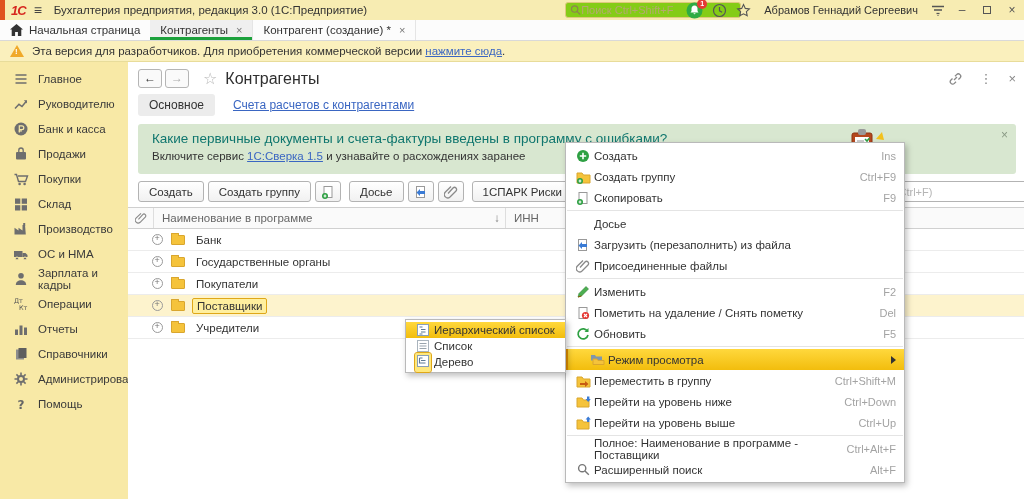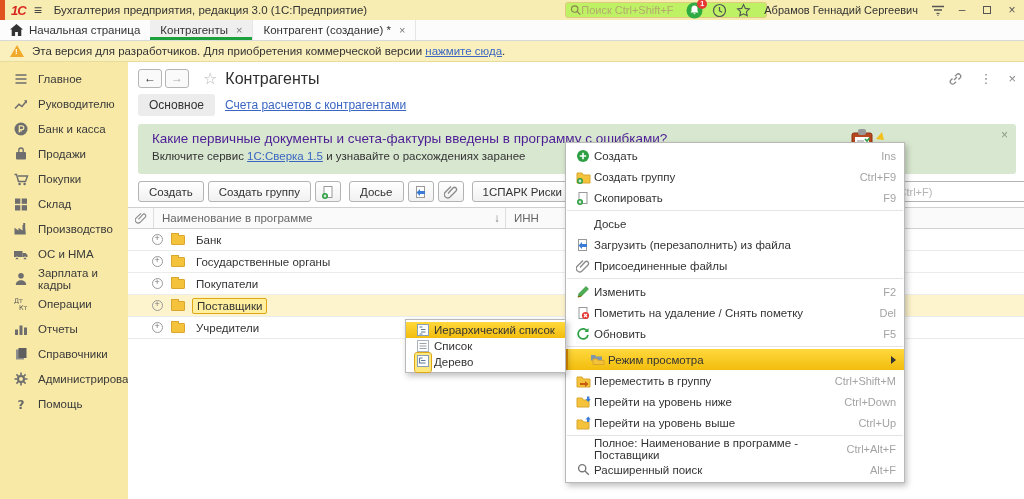--- a/index.html
+++ b/index.html
@@ -4,21 +4,21 @@
 <style>
   * { margin:0; padding:0; box-sizing:border-box; }
   html,body { width:1024px; height:499px; overflow:hidden; font-family:"Liberation Sans","DejaVu Sans",sans-serif; font-size:12px; color:#333; background:#fff; }
 
   
   .titlebar { position:absolute; left:0; top:0; width:1024px; height:20px; background:#f7ecb2; display:flex; align-items:center; }
   .left-stripe { width:5px; height:20px; background:#e0531f; }
   .logo-1c { color:#d6261e; font-weight:bold; font-style:italic; font-size:13px; margin:0 8px 0 6px; letter-spacing:-1px; }
   .hamburger { font-size:14px; color:#444; margin-right:12px; cursor:pointer; }
   .tb-title { font-size:11.5px; color:#333; }
-  .tb-search { position:absolute; left:565px; top:2px; width:202px; height:16px; background:#bef264; border:1px solid #ddca7e; border-radius:3px; display:flex; align-items:center; padding:0 4px; }
+  .tb-search { position:absolute; left:565px; top:2px; width:176px; height:16px; background:#84cc16; border:1px solid #ddca7e; border-radius:3px; display:flex; align-items:center; padding:0 4px; }
   .tb-search input { border:none; background:transparent; outline:none; font-size:11px; color:#555; width:100%; font-family:inherit; }
   .tb-search input::placeholder { color:#b4a96e; }
   .tb-right { position:absolute; right:4px; top:0; height:20px; display:flex; align-items:center; gap:9px; }
   .bell-wrap { position:relative; width:17px; height:17px; }
   .badge { position:absolute; top:-3px; right:-4px; background:#e53935; color:#fff; border-radius:50%; width:10px; height:10px; font-size:7px; line-height:10px; text-align:center; font-weight:bold; }
   .username { font-size:11px; color:#333; margin:0 4px; }
   .winbtn { font-size:12px; color:#555; width:16px; text-align:center; cursor:pointer; }
   .restore-box { display:inline-block; width:8px; height:8px; border:1px solid #555; }
 
   
@@ -43,27 +43,27 @@
   
   .content { position:absolute; left:128px; top:62px; right:0; bottom:0; background:#fff; }
   .page-header { display:flex; align-items:center; padding:7px 8px 4px 10px; }
   .navbtn { width:24px; height:19px; border:1px solid #b5b5b5; background:#fafafa; border-radius:3px; text-align:center; line-height:17px; font-size:12px; color:#333; cursor:pointer; }
   .navbtn.fwd { color:#aaa; margin-left:3px; }
   .hdr-star { color:#b9b9b9; font-size:16px; margin:0 8px 0 14px; cursor:pointer; }
   .page-title { font-size:16px; color:#2f2f2f; }
   .hdr-icons { margin-left:auto; display:flex; align-items:center; gap:16px; color:#888; }
   .kebab { font-size:13px; cursor:pointer; }
   .hdr-close { font-size:13px; cursor:pointer; }
-  .page-tabs { display:flex; align-items:center; gap:10px; padding:2px 0 6px 10px; }
+  .page-tabs { display:flex; align-items:center; gap:18px; padding:2px 0 6px 10px; }
   .chip { background:#ececec; border-radius:3px; padding:4px 11px; font-size:12px; color:#333; cursor:pointer; }
   .page-tabs a { font-size:12px; }
 
   
   .banner { position:relative; margin:2px 8px 7px 10px; background:#d8e7d0; border-radius:3px; height:50px; padding:7px 14px; }
-  .banner-title { font-size:13.5px; color:#4c1d95; margin-bottom:4px; }
+  .banner-title { font-size:13.5px; color:#0f766e; margin-bottom:4px; }
   .banner-sub { font-size:11.5px; color:#333; }
   .banner-close { position:absolute; right:8px; top:4px; color:#8a9a85; font-size:12px; cursor:pointer; }
   .banner-cat { position:absolute; right:118px; top:3px; }
 
   
   .toolbar { display:flex; align-items:center; gap:4px; padding:0 8px 5px 10px; flex-wrap:nowrap; }
   .btn { height:21px; border:1px solid #b3b3b3; background:linear-gradient(#fff,#f1f1f1); border-radius:3px; padding:0 10px; font-size:11.5px; color:#333; display:flex; align-items:center; gap:5px; cursor:pointer; white-space:nowrap; }
   .btn.iconbtn { padding:0 5px; }
   .btn .drop { font-size:7px; color:#555; margin-left:2px; }
   .tb-gap { width:6px; }

